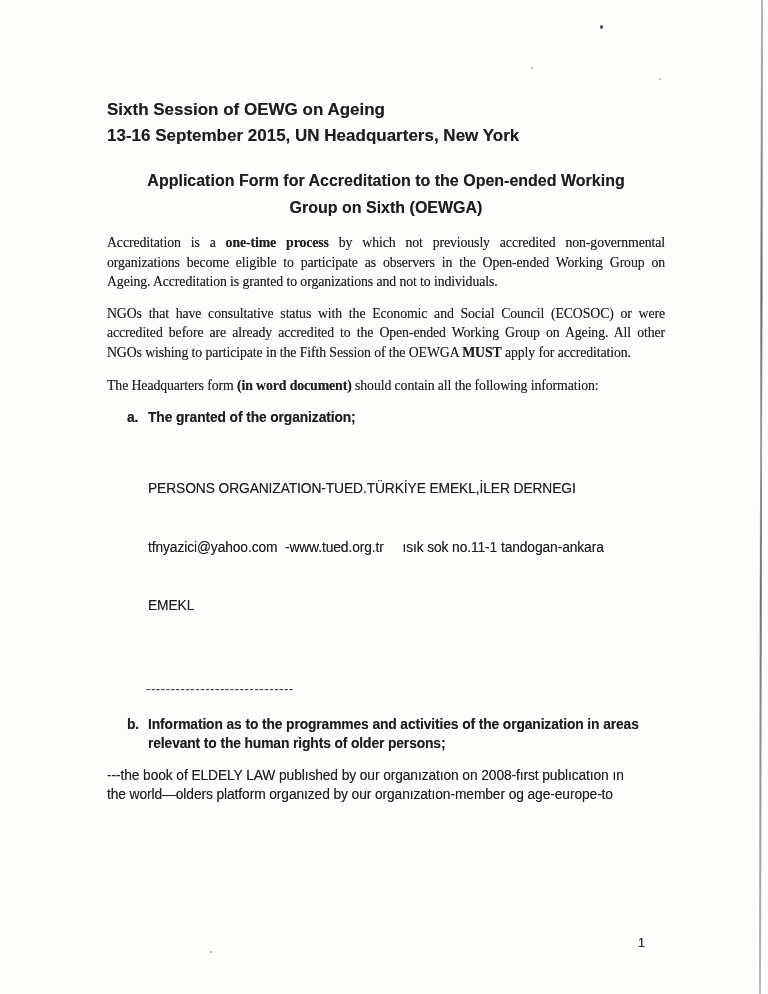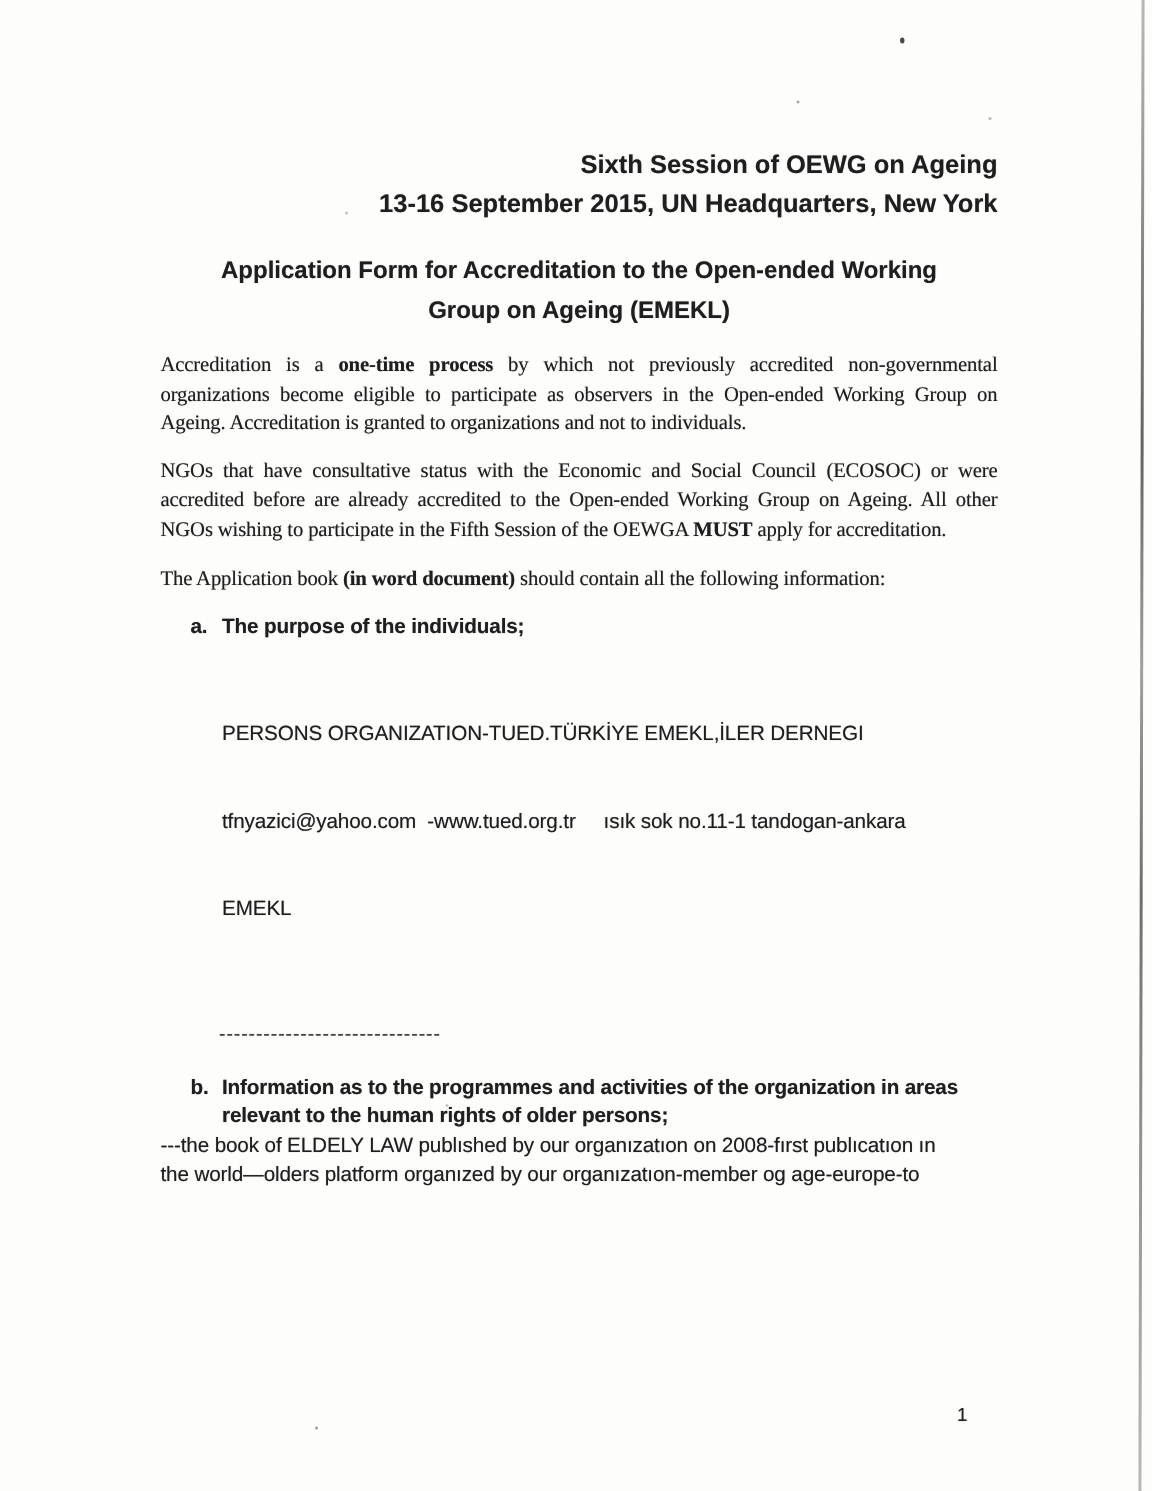--- a/index.html
+++ b/index.html
@@ -24,21 +24,21 @@
     width: 558px;
     font-size: 13.8px;
     line-height: 19.5px;
     letter-spacing: -0.1px;
   }
   .session-title {
     margin-top: 97px;
     font-size: 17px;
     line-height: 26px;
     font-weight: bold;
-    text-align: right;
+    text-align: left;
     letter-spacing: 0;
   }
   .form-title {
     margin-top: 18px;
     font-size: 16px;
     line-height: 27px;
     font-weight: bold;
     text-align: center;
     letter-spacing: 0;
   }
@@ -62,20 +62,21 @@
     margin-left: 20px;
   }
   .item .item-text { flex: 1; }
   .item-b { margin-top: 19px; }
   .answer-a {
     margin-top: 13px;
     margin-left: 41px;
     white-space: pre-wrap;
   }
   .answer-b {
+    margin-top: 12px;
     margin-left: 0;
   }
   .separator {
     color: #3c3c3c;
     letter-spacing: 0.6px;
     line-height: 14px;
     font-size: 13px;
   }
   .separator-1 {
     margin-top: 27px;
@@ -122,32 +123,32 @@
 <div class="page">
   <div class="content">
 
     <div class="session-title">
       <div>Sixth Session of OEWG on Ageing</div>
       <div>13-16 September 2015, UN Headquarters, New York</div>
     </div>
 
     <div class="form-title">
       <div>Application Form for Accreditation to the Open-ended Working</div>
-      <div>Group on Ageing (EMEKL)</div>
+      <div>Group on Sixth (OEWGA)</div>
     </div>
 
     <p class="para p1"><span>Accreditation is a </span><span class="b">one-time process</span><span> by which not previously accredited non-governmental organizations become eligible to participate as observers in the Open-ended Working Group on Ageing. Accreditation is granted to organizations and not to individuals.</span></p>
 
     <p class="para p2"><span>NGOs that have consultative status with the Economic and Social Council (ECOSOC) or were accredited before are already accredited to the Open-ended Working Group on Ageing. All other NGOs wishing to participate in the Fifth Session of the OEWGA </span><span class="b">MUST</span><span> apply for accreditation.</span></p>
 
-    <p class="para p3"><span>The Application book </span><span class="b">(in word document)</span><span> should contain all the following information:</span></p>
+    <p class="para p3"><span>The Headquarters form </span><span class="b">(in word document)</span><span> should contain all the following information:</span></p>
 
     <div class="item item-a">
       <span class="item-label">a.</span>
-      <span class="item-text">The purpose of the individuals;</span>
+      <span class="item-text">The granted of the organization;</span>
     </div>
 
     <div class="answer-a">
       <div>PERSONS ORGANIZATION-TUED.TÜRKİYE EMEKL,İLER DERNEGI</div>
       <div>tfnyazici@yahoo.com  -www.tued.org.tr     ısık sok no.11-1 tandogan-ankara</div>
       <div>EMEKL</div>
     </div>
 
     <div class="separator separator-1">------------------------------</div>
 

